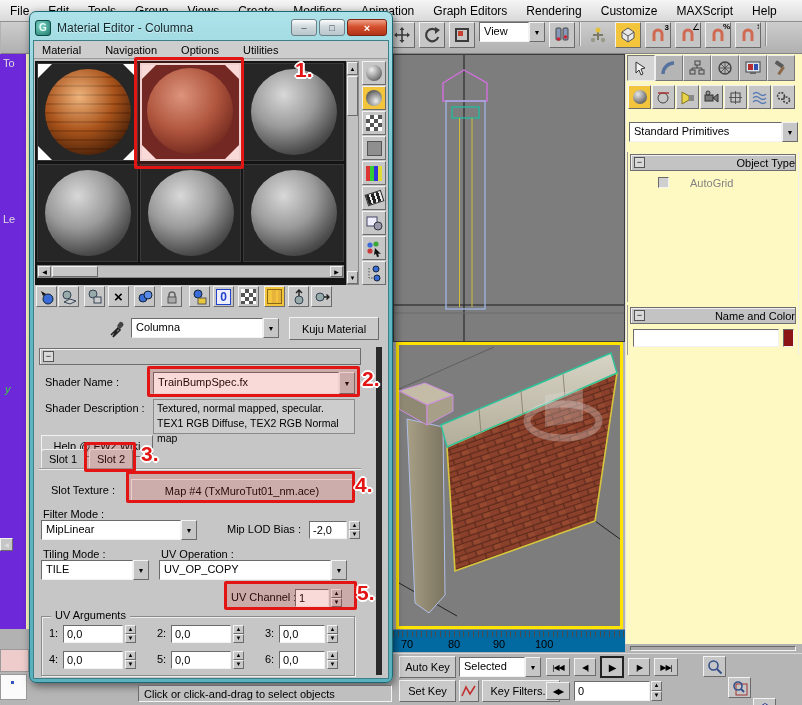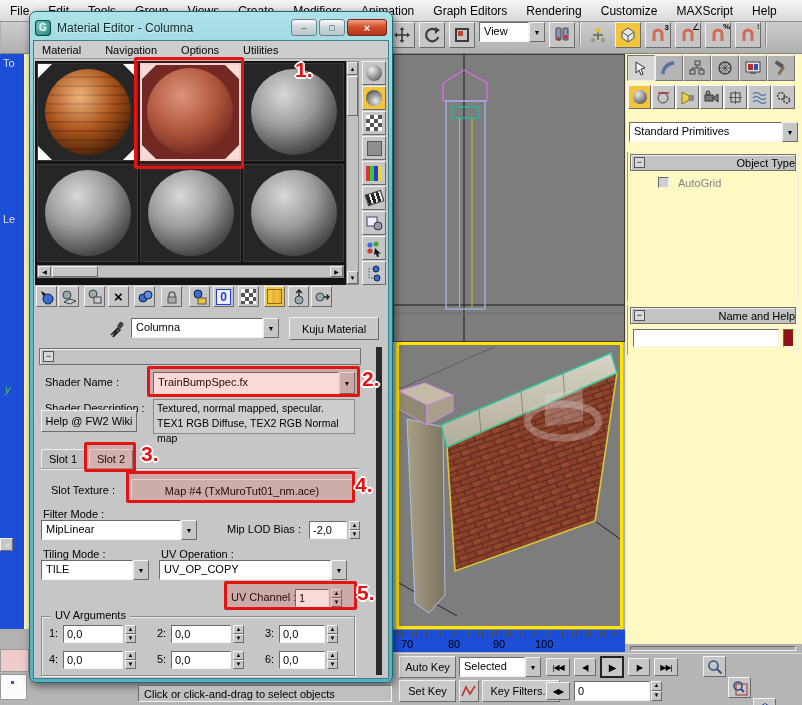--- a/index.html
+++ b/index.html
@@ -23,22 +23,22 @@
 .inp{background:#fff;border:1px solid;border-color:#6b6b6b #f2f2f2 #f2f2f2 #6b6b6b;font:inherit;padding:0 3px}
 .mxbtn{background:#c9c9c9;border:1px solid;border-color:#f2f2f2 #6b6b6b #6b6b6b #f2f2f2;display:flex;align-items:center;justify-content:center;white-space:nowrap}
 .rollh{background:#c3c3c3;border:1px solid #6e6e6e;box-shadow:inset 1px 1px 0 #efefef;display:flex;align-items:center;height:17px}
 .rollh .t{flex:1;text-align:right}
 .minus{width:11px;height:11px;border:1px solid #555;margin-left:3px;background:#d9d9d9;font-size:9px;line-height:8px;text-align:center}
 .grp{border:1px solid #8a8a8a;box-shadow:inset 1px 1px 0 #ededed,1px 1px 0 #ededed}
 .lbl{white-space:nowrap}
 
 .vpTop{left:393px;top:54px;width:232px;height:288px;background:#7d7d7d;border:1px solid #3c3c3c}
 .vpPersp{left:396px;top:342px;width:227px;height:287px;background:#7d7d7d;border:3px solid #ffe400}
-.lsliver{left:0;top:54px;width:29px;height:575px;background:#1d4ed8;border-right:5px solid #fef9c3;color:#dedede}
-.ruler{left:393px;top:629px;width:232px;height:23px;background:#1d4ed8;border-top:1px solid #888}
+.lsliver{left:0;top:54px;width:29px;height:575px;background:#6d28d9;border-right:3px solid #fef9c3;color:#dedede}
+.ruler{left:393px;top:629px;width:232px;height:23px;background:#0369a1;border-top:1px solid #888}
 .ticks{left:0;top:1px;width:232px;height:6px;background:repeating-linear-gradient(90deg,#4a4a4a 0 1px,transparent 1px 4.7px)}
 
 .cpanel{left:625px;top:54px;width:177px;height:590px;background:#fef9c3;border-left:1px solid #e2e2e2}
 .cptab{width:28px;height:26px;background:#b5b5b5;border:1px solid;border-color:#eee #777 #777 #eee;display:flex;align-items:center;justify-content:center}
 .cptab.on{background:#d4d4d4;border-color:#777 #eee #eee #777}
 .catbtn{width:23px;height:24px;position:relative}
 .objbtn{width:78px;height:19px;font-size:11px}
 
 .mewin{left:29px;top:11px;width:364px;height:672px;background:linear-gradient(180deg,#aee2e9,#62b8c4 30%,#5ab0bd);border:1px solid #1e6a74;border-radius:7px;box-shadow:2px 3px 8px rgba(0,0,0,.5);padding:3px;z-index:20}
 .metitle{height:25px;display:flex;align-items:center;padding:0 2px;position:relative}
@@ -313,29 +313,29 @@
     </div>
     <div class="dd abs" style="left:3px;top:68px;width:169px">
       <span class="v">Standard Primitives</span>
       <span class="a">▼</span>
     </div>
     <div class="abs" style="left:1px;top:98px;width:172px;height:150px;border-left:1px solid #999;border-right:1px solid #eee">
       <div class="rollh" style="margin:2px">
         <span class="minus">−</span>
         <span class="t">Object Type</span>
       </div>
-      <div style="display:flex;gap:9px;padding:4px 0 4px 30px">
+      <div style="display:flex;gap:21px;padding:4px 0 4px 30px">
         <span class="sunken" style="width:11px;height:11px;background:#cfcfcf"></span>
         <span style="color:#828282">AutoGrid</span>
       </div>
     </div>
     <div class="abs" style="left:1px;top:251px;width:172px;height:50px;border-left:1px solid #999;border-right:1px solid #eee">
       <div class="rollh" style="margin:2px">
         <span class="minus">−</span>
-        <span class="t">Name and Help</span>
+        <span class="t">Name and Color</span>
       </div>
       <div style="display:flex;gap:4px;padding:3px 4px 0 5px">
         <input class="inp" style="width: 146px; height: 18px;" value="">
         <span class="sunken" style="width:16px;height:18px;background:#8c1414"></span>
       </div>
     </div>
   </div>
 
   <div class="botbar abs">
     <div class="abs sunken" style="left:630px;top:-8px;width:166px;height:5px;background:#a8a8a8"></div>
@@ -575,21 +575,21 @@
       <span class="lbl abs" style="left:11px;top:335px">Shader Name :</span>
       <div class="dd abs" style="left:119px;top:331px;width:202px;height:22px">
         <span class="v" style="line-height:17px">TrainBumpSpec.fx</span>
         <span class="a">▼</span>
       </div>
 
       <span class="lbl abs" style="left:11px;top:361px">Shader Description :</span>
       <div class="abs" style="left:119px;top:358px;width:202px;height:35px;border:1px solid #8a8a8a;background:#cdcdcd;padding:1px 3px;font-size:10.5px;line-height:15px">
         <span>Textured, normal mapped, specular. TEX1 RGB Diffuse, TEX2 RGB Normal map</span>
       </div>
-      <div class="mxbtn abs" style="left:7px;top:369px;width:96px;height:22px">Help @ FW2 Wiki</div>
+      <div class="mxbtn abs" style="left:7px;top:394px;width:112px;height:22px">Help @ FW2 Wiki</div>
 
       <div class="tab abs" style="left:7px;top:408px;width:44px">Slot 1</div>
       <div class="tab on abs" style="left:55px;top:408px;width:44px">Slot 2</div>
       <div class="abs" style="left:5px;top:427px;width:322px;height:2px;border-top:1px solid #9a9a9a;border-bottom:1px solid #eee"></div>
 
       <span class="lbl abs" style="left:17px;top:443px">Slot Texture :</span>
       <div class="mxbtn abs" style="left:97px;top:438px;width:222px;height:23px">Map #4 (TxMuroTut01_nm.ace)</div>
 
       <span class="lbl abs" style="left:9px;top:467px">Filter Mode :</span>
       <div class="dd abs" style="left:7px;top:479px;width:156px">

